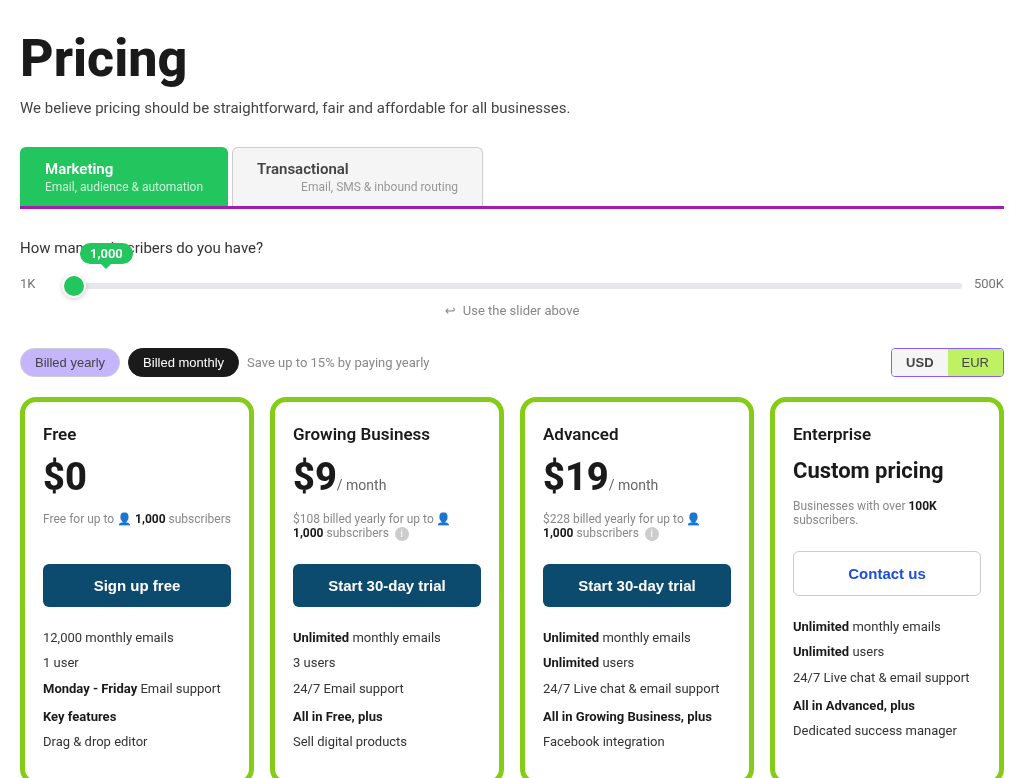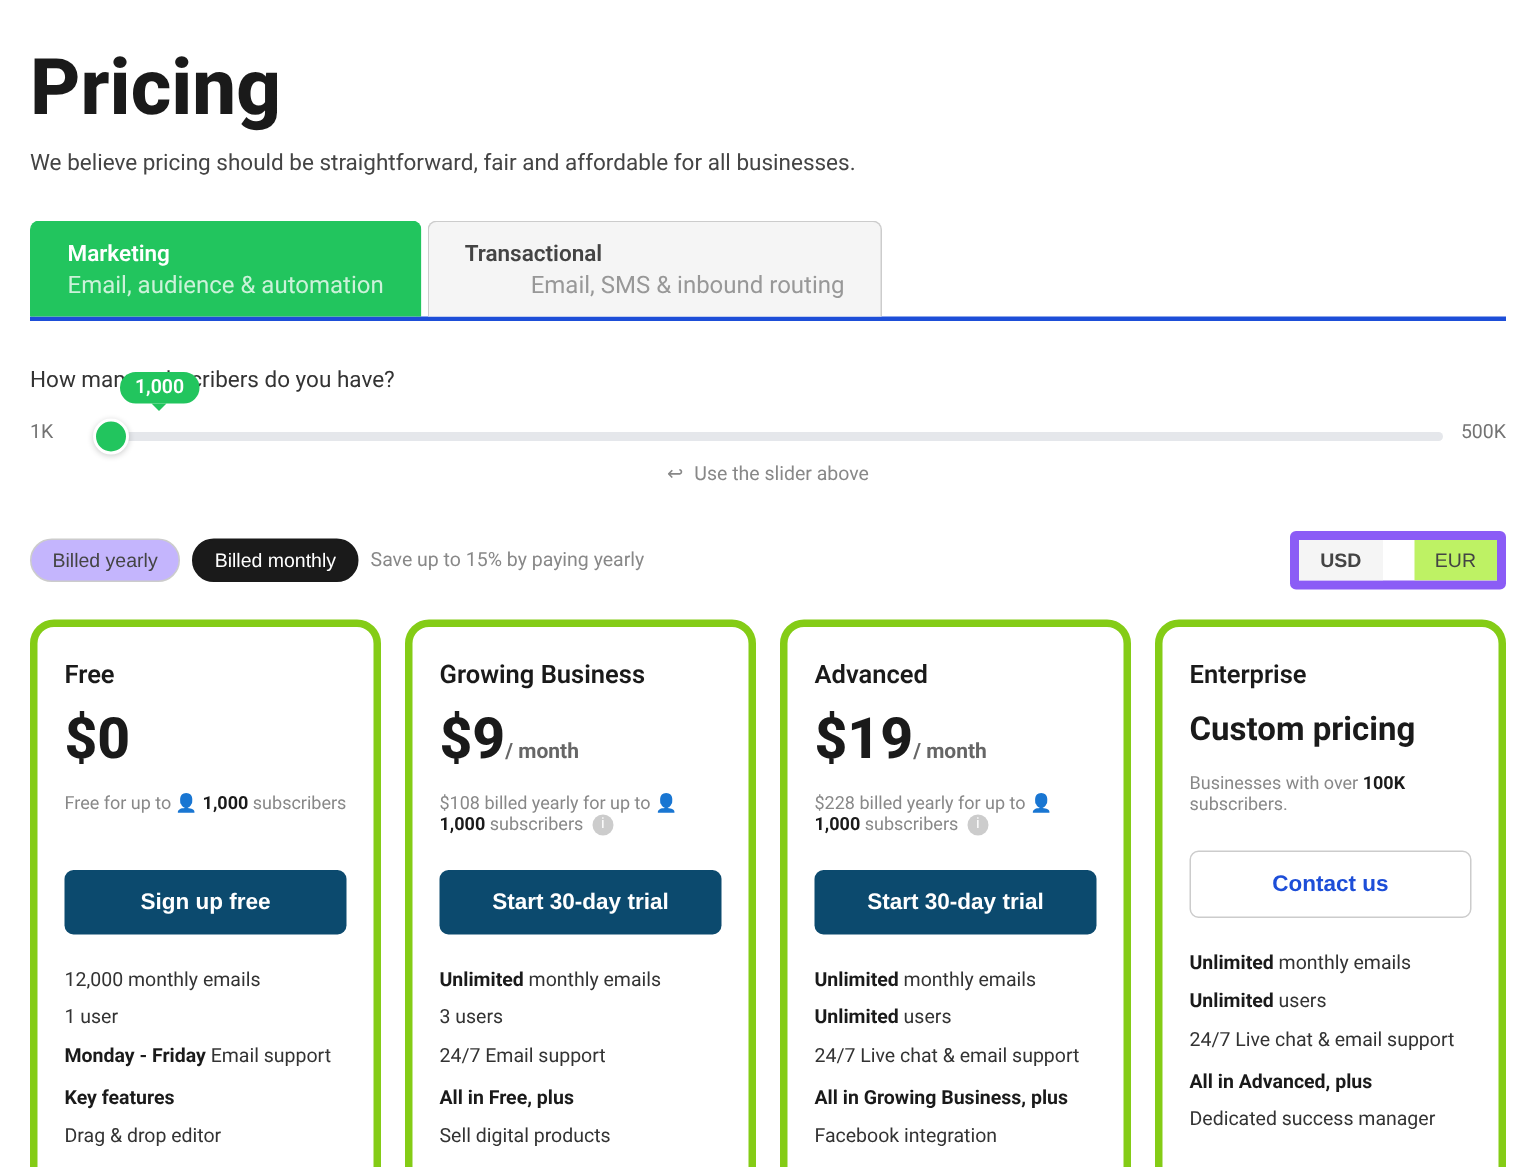--- a/index.html
+++ b/index.html
@@ -17,21 +17,21 @@
       line-height: 1.1;
       margin-bottom: 12px;
     }
     .page-subtitle {
       font-size: 15px;
       color: #444;
       margin-bottom: 30px;
     }
     .tabs-row {
       display: flex;
-      border-bottom: 3px solid #1d4ed8;
+      border-bottom: 3px solid #a21caf;
       margin-bottom: 30px;
     }
     .tab {
       padding: 12px 24px;
       cursor: pointer;
       border-radius: 6px 6px 0 0;
       border: 1px solid #ccc;
       border-bottom: none;
       background: #f5f5f5;
       margin-right: 4px;
@@ -39,21 +39,21 @@
     .tab.active {
       background: #22c55e;
       border-color: #22c55e;
       color: #fff;
     }
     .tab-label {
       font-size: 15px;
       font-weight: 600;
     }
     .tab-sub {
-      font-size: 16px;
+      font-size: 12px;
       margin-top: 2px;
       opacity: 0.85;
     }
     .tab.active .tab-sub { color: rgba(255,255,255,0.9); }
     .tab:not(.active) .tab-label { color: #444; }
     .tab:not(.active) .tab-sub { color: #888; margin-left: 44px; }
     .slider-question {
       font-size: 15px;
       color: #333;
       margin-bottom: 16px;
@@ -144,24 +144,23 @@
       background: #1a1a1a;
       color: #fff;
       border-color: #1a1a1a;
     }
     .billing-save-text {
       font-size: 13px;
       color: #888;
     }
     .currency-toggle {
       display: flex;
-      border: 6px solid #8b5cf6;
+      border: 1px solid #8b5cf6;
       border-radius: 4px;
       overflow: hidden;
-      gap: 21px;
     }
     .currency-btn {
       padding: 6px 14px;
       font-size: 13px;
       cursor: pointer;
       background: #bef264;
       border: none;
       color: #444;
     }
     .currency-btn.active {
@@ -187,21 +186,21 @@
       margin-bottom: 14px;
     }
     .plan-price {
       font-size: 38px;
       font-weight: 800;
       color: #1a1a1a;
       line-height: 1;
     }
     .plan-price-period {
       font-size: 14px;
-      font-weight: 700;
+      font-weight: 400;
       color: #666;
     }
     .plan-price-custom {
       font-size: 22px;
       font-weight: 700;
       color: #1a1a1a;
     }
     .plan-billing-note {
       font-size: 12px;
       color: #888;

